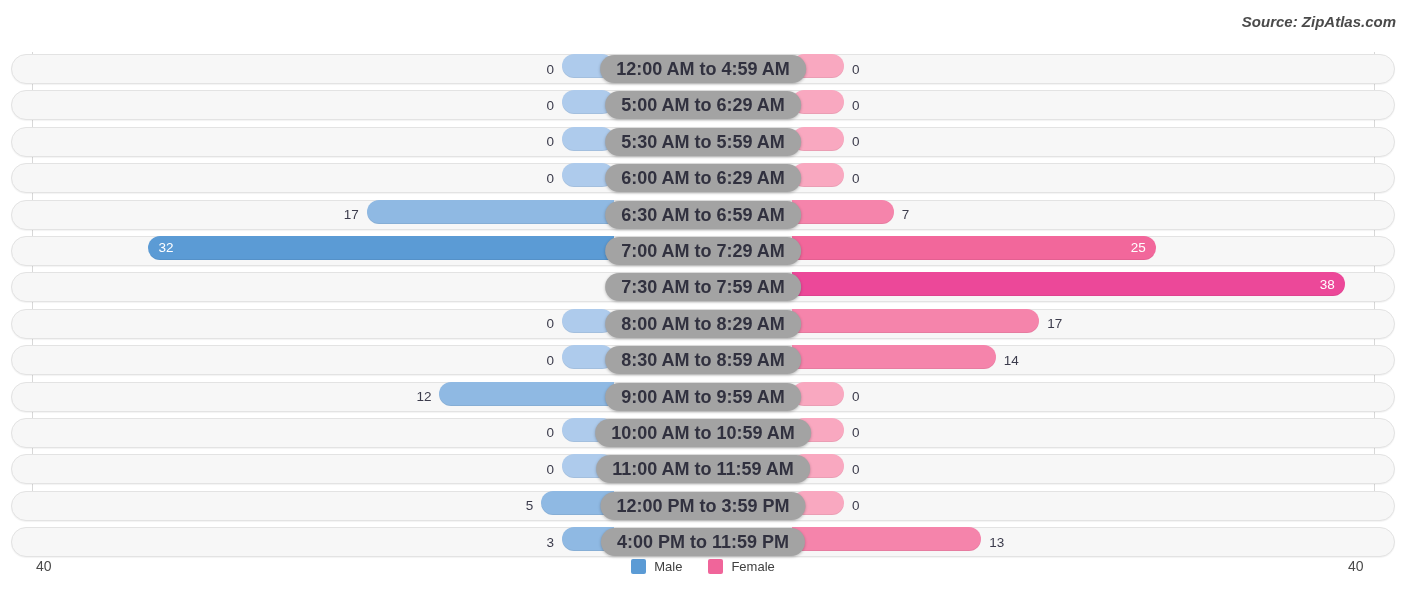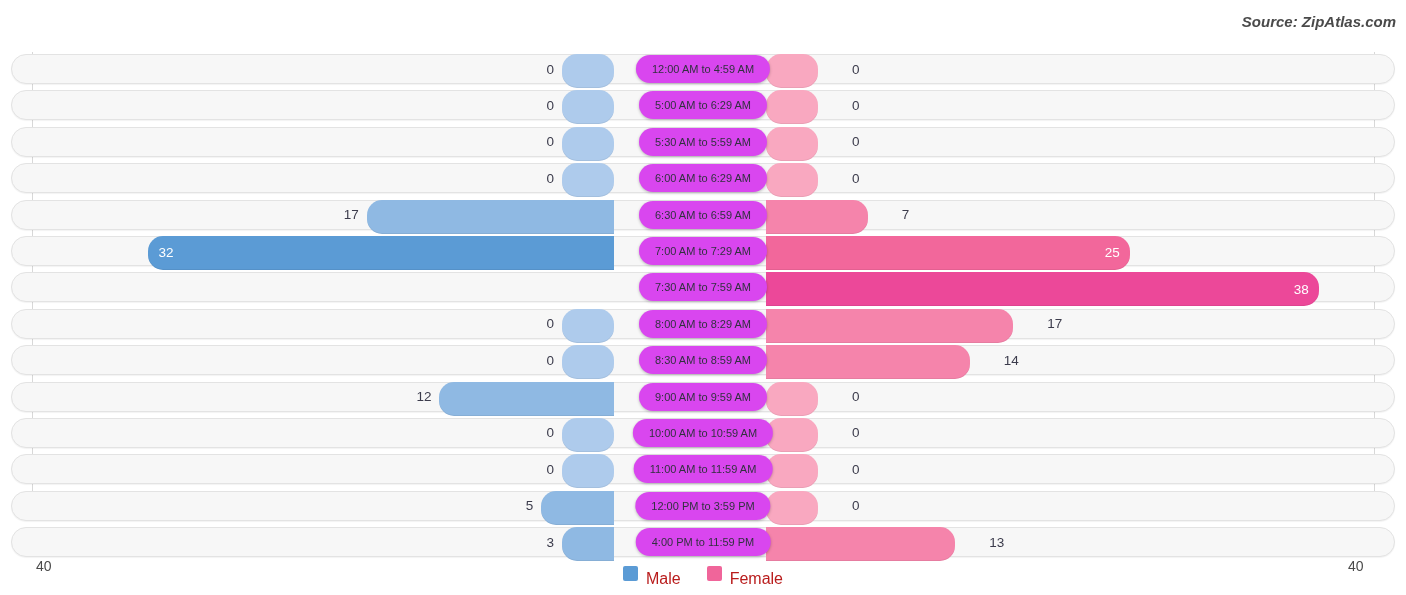--- a/index.html
+++ b/index.html
@@ -50,36 +50,36 @@
     border-radius:16px;
     box-sizing:border-box;
     box-shadow:0 1px 1px rgba(0,0,0,.05);
   }
   
   .bars{
     position:absolute;left:32px;top:2px;
     width:1342px;height:30px;
   }
   .bar{
-    position:absolute;top:0;height:34px;
+    position:absolute;top:0;height:24px;
     display:flex;align-items:center;
     box-sizing:border-box;
   }
   .bar-male{
     right:50%;
     justify-content:flex-start;
     border-top-left-radius:15px;border-bottom-left-radius:15px;
     margin-right:89px;
     box-shadow:inset 0 -1px 0 rgba(0,0,0,.06);
   }
   .bar-female{
     left:50%;
     justify-content:flex-end;
     border-top-right-radius:15px;border-bottom-right-radius:15px;
-    margin-left:63px;
+    margin-left:89px;
     box-shadow:inset 0 -1px 0 rgba(0,0,0,.06);
   }
   .bar-male.zero{border-radius:15px;}
   .bar-female.zero{border-radius:15px;}
 
   .val-in{
     font-size:13.5px;color:#ffffff;
     padding:0 10px;white-space:nowrap;
   }
   .val-out{
@@ -89,45 +89,46 @@
   }
   .val-out.left{ text-align:right; }
   .val-out.right{ text-align:left; }
 
   
   .pill{
     position:absolute;left:50%;top:1px;
     transform:translateX(-50%);
     height:28px;line-height:28px;
     padding:0 16px;
-    background:#d946ef;
+    background:#a3a3a3;
     border-radius:15px;
-    font-size:11px;color:#31313f;
+    font-size:18px;color:#31313f;
     white-space:nowrap;
     box-shadow:0 1px 3px rgba(0,0,0,.25);
     z-index:4;
+    font-weight:bold;
   }
 
   
   .axis-labels{position:absolute;left:0;top:558px;width:1406px;height:24px;}
   .tick-label{
     position:absolute;top:0;
     font-size:14px;color:#4a4a4a;
   }
   .tick-left{left:36px;}
   .tick-right{left:1348px;}
 
   .legend{
     position:absolute;left:0;top:559px;width:1406px;
     display:flex;justify-content:center;align-items:center;
     gap:26px;
   }
   .legend-item{display:flex;align-items:center;gap:8px;}
   .swatch{width:15px;height:15px;border-radius:2px;display:block;}
-  .legend-label{font-size:16px;color:#b91c1c;margin-top:11px;}
+  .legend-label{font-size:13px;color:#404040;}
 </style>
 </head>
 <body>
 
 <div class="page">
 
   <div class="source">Source: ZipAtlas.com</div>
 
   <div class="plot">
     <div class="axis-line axis-left"></div>

